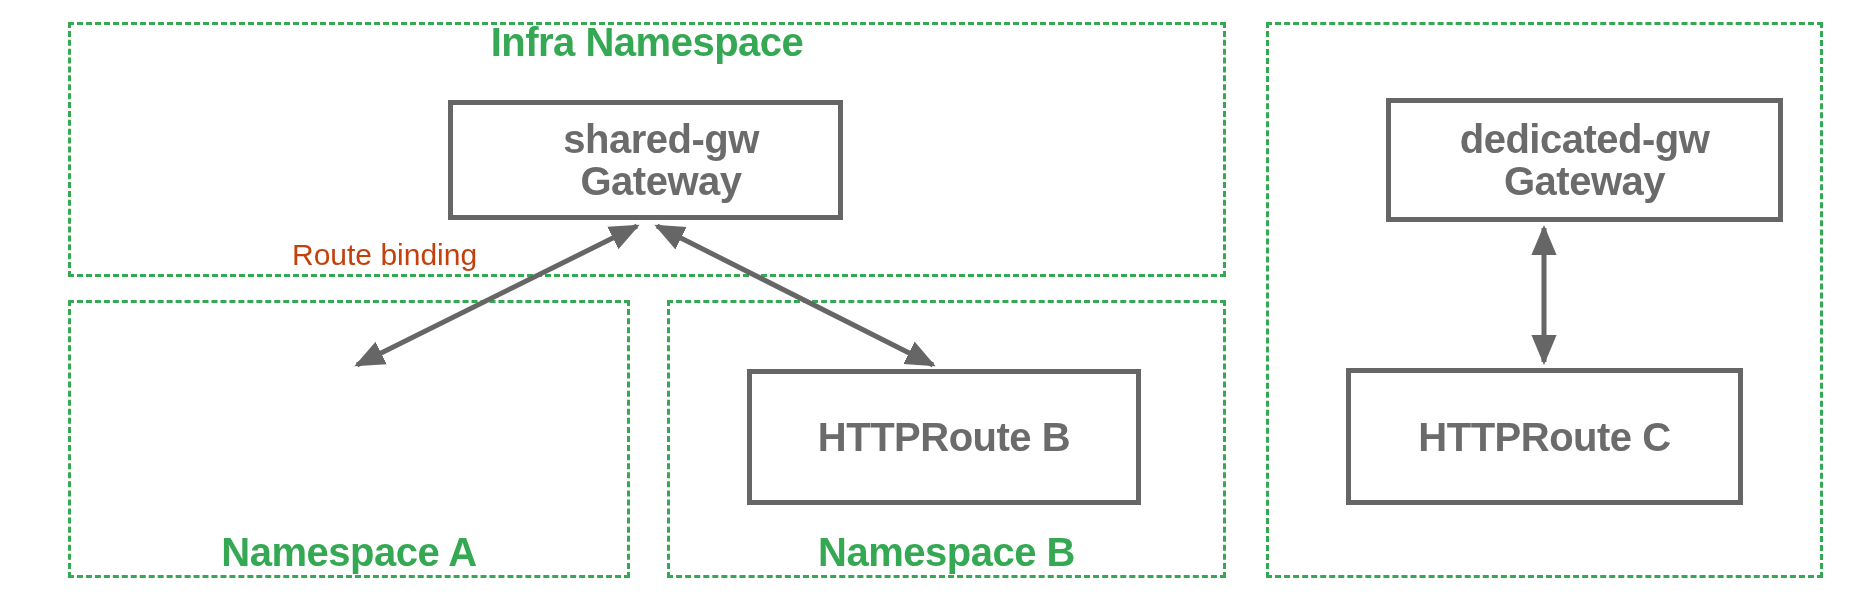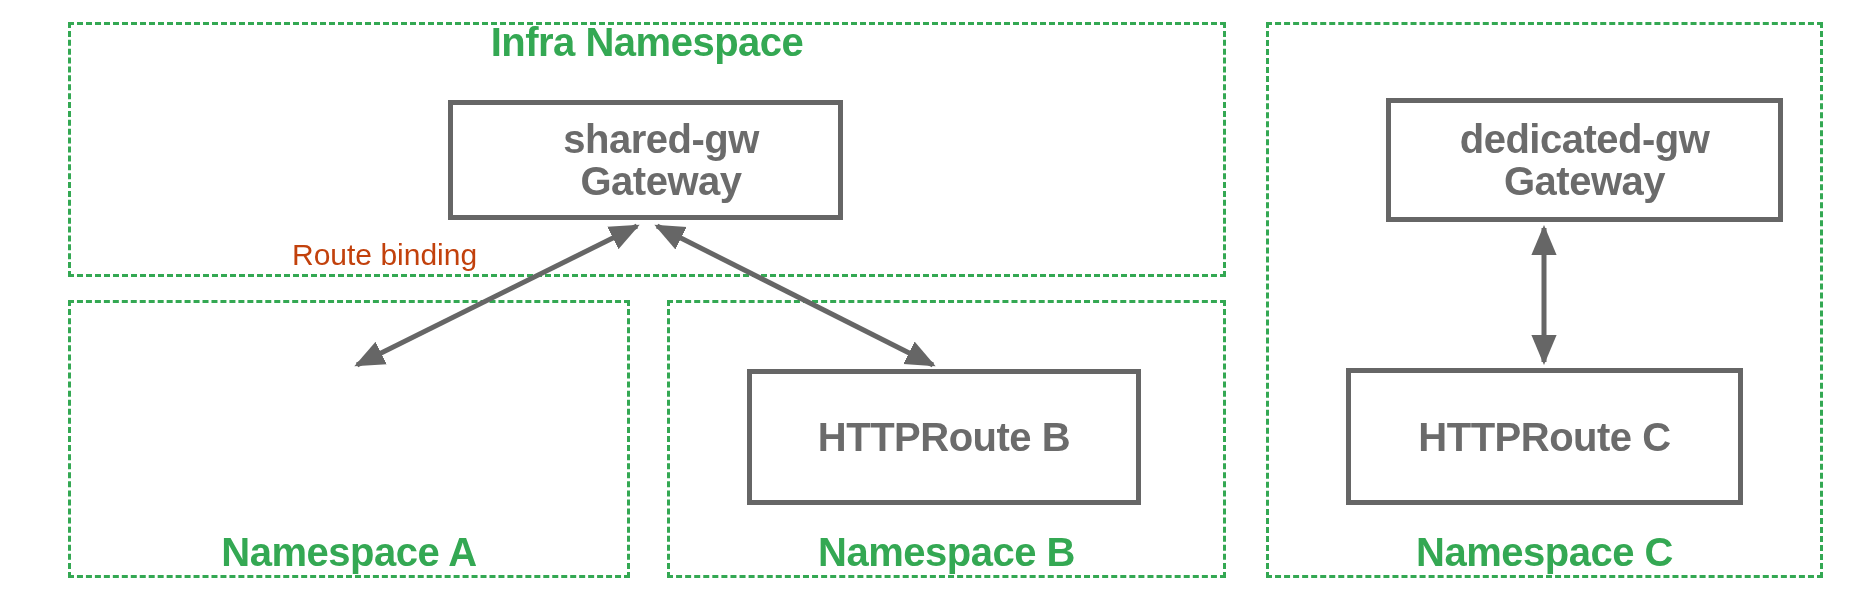--- a/index.html
+++ b/index.html
@@ -91,17 +91,16 @@
       </marker>
     </defs>
     <line x1="637" y1="226" x2="357" y2="365" stroke="#666666" stroke-width="5" marker-start="url(#ah)" marker-end="url(#ah)"></line>
     <line x1="657" y1="226" x2="933" y2="365" stroke="#666666" stroke-width="5" marker-start="url(#ah)" marker-end="url(#ah)"></line>
     <line x1="1544" y1="228" x2="1544" y2="362" stroke="#666666" stroke-width="5" marker-start="url(#ah)" marker-end="url(#ah)"></line>
   </svg>
 
   <div class="ns-label" style="left:68px;top:20px;width:1158px;">Infra Namespace</div>
   <div class="ns-label" style="left:68px;top:530px;width:562px;">Namespace A</div>
   <div class="ns-label" style="left:667px;top:530px;width:559px;">Namespace B</div>
-  <div class="ns-label" style="left:1266px;top:530px;width:557px;">Namespace C</div>
 
   <div class="annotation" style="left:292px;top:238px;">Route binding</div>
 
 </div>
 
 </body></html>

